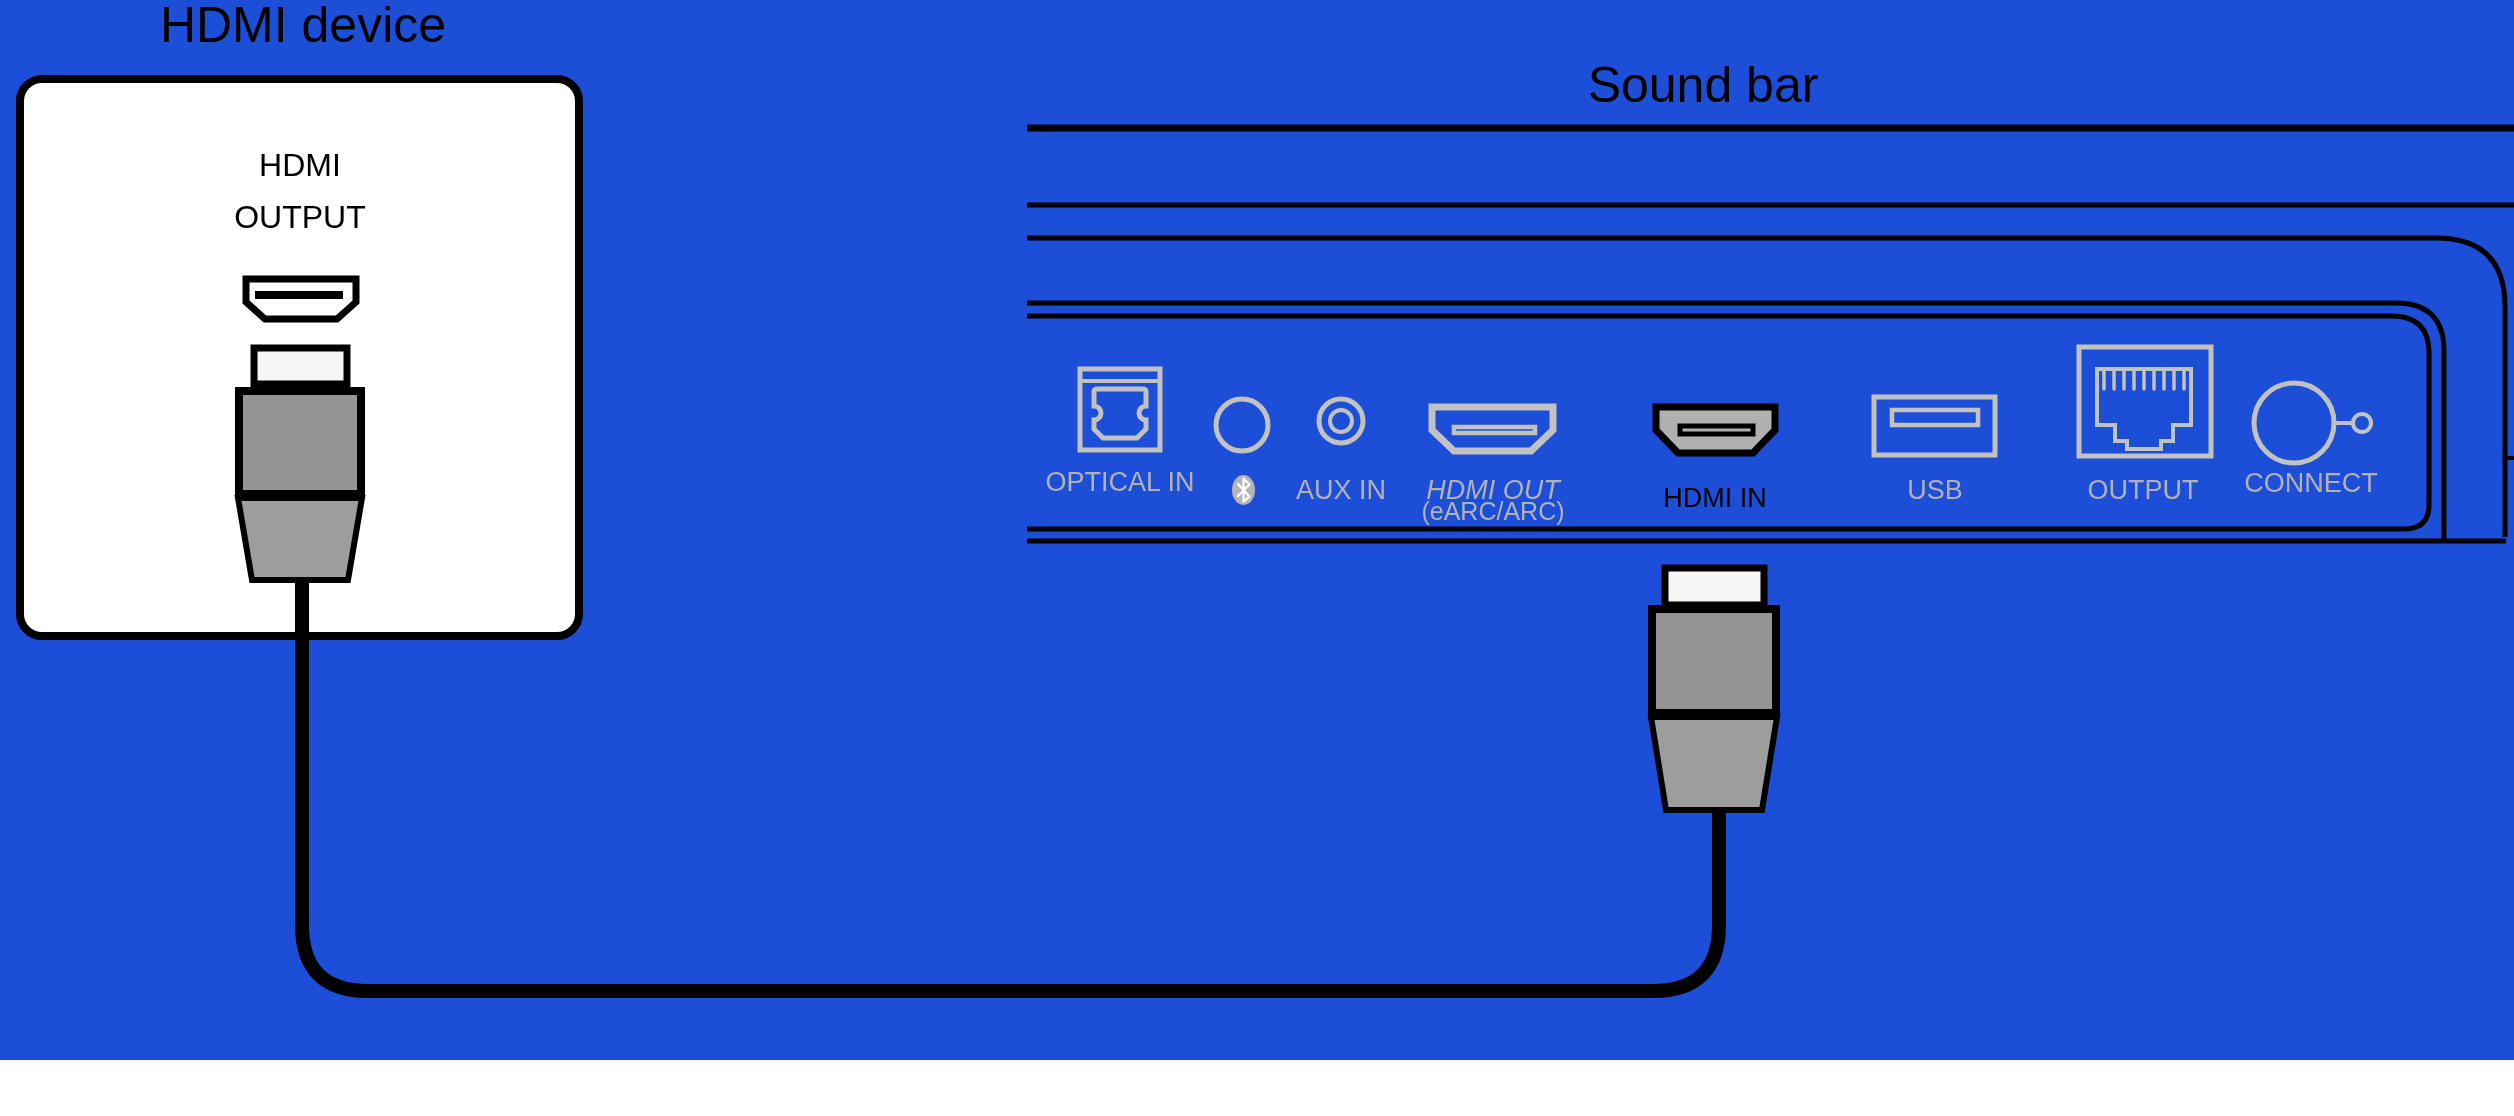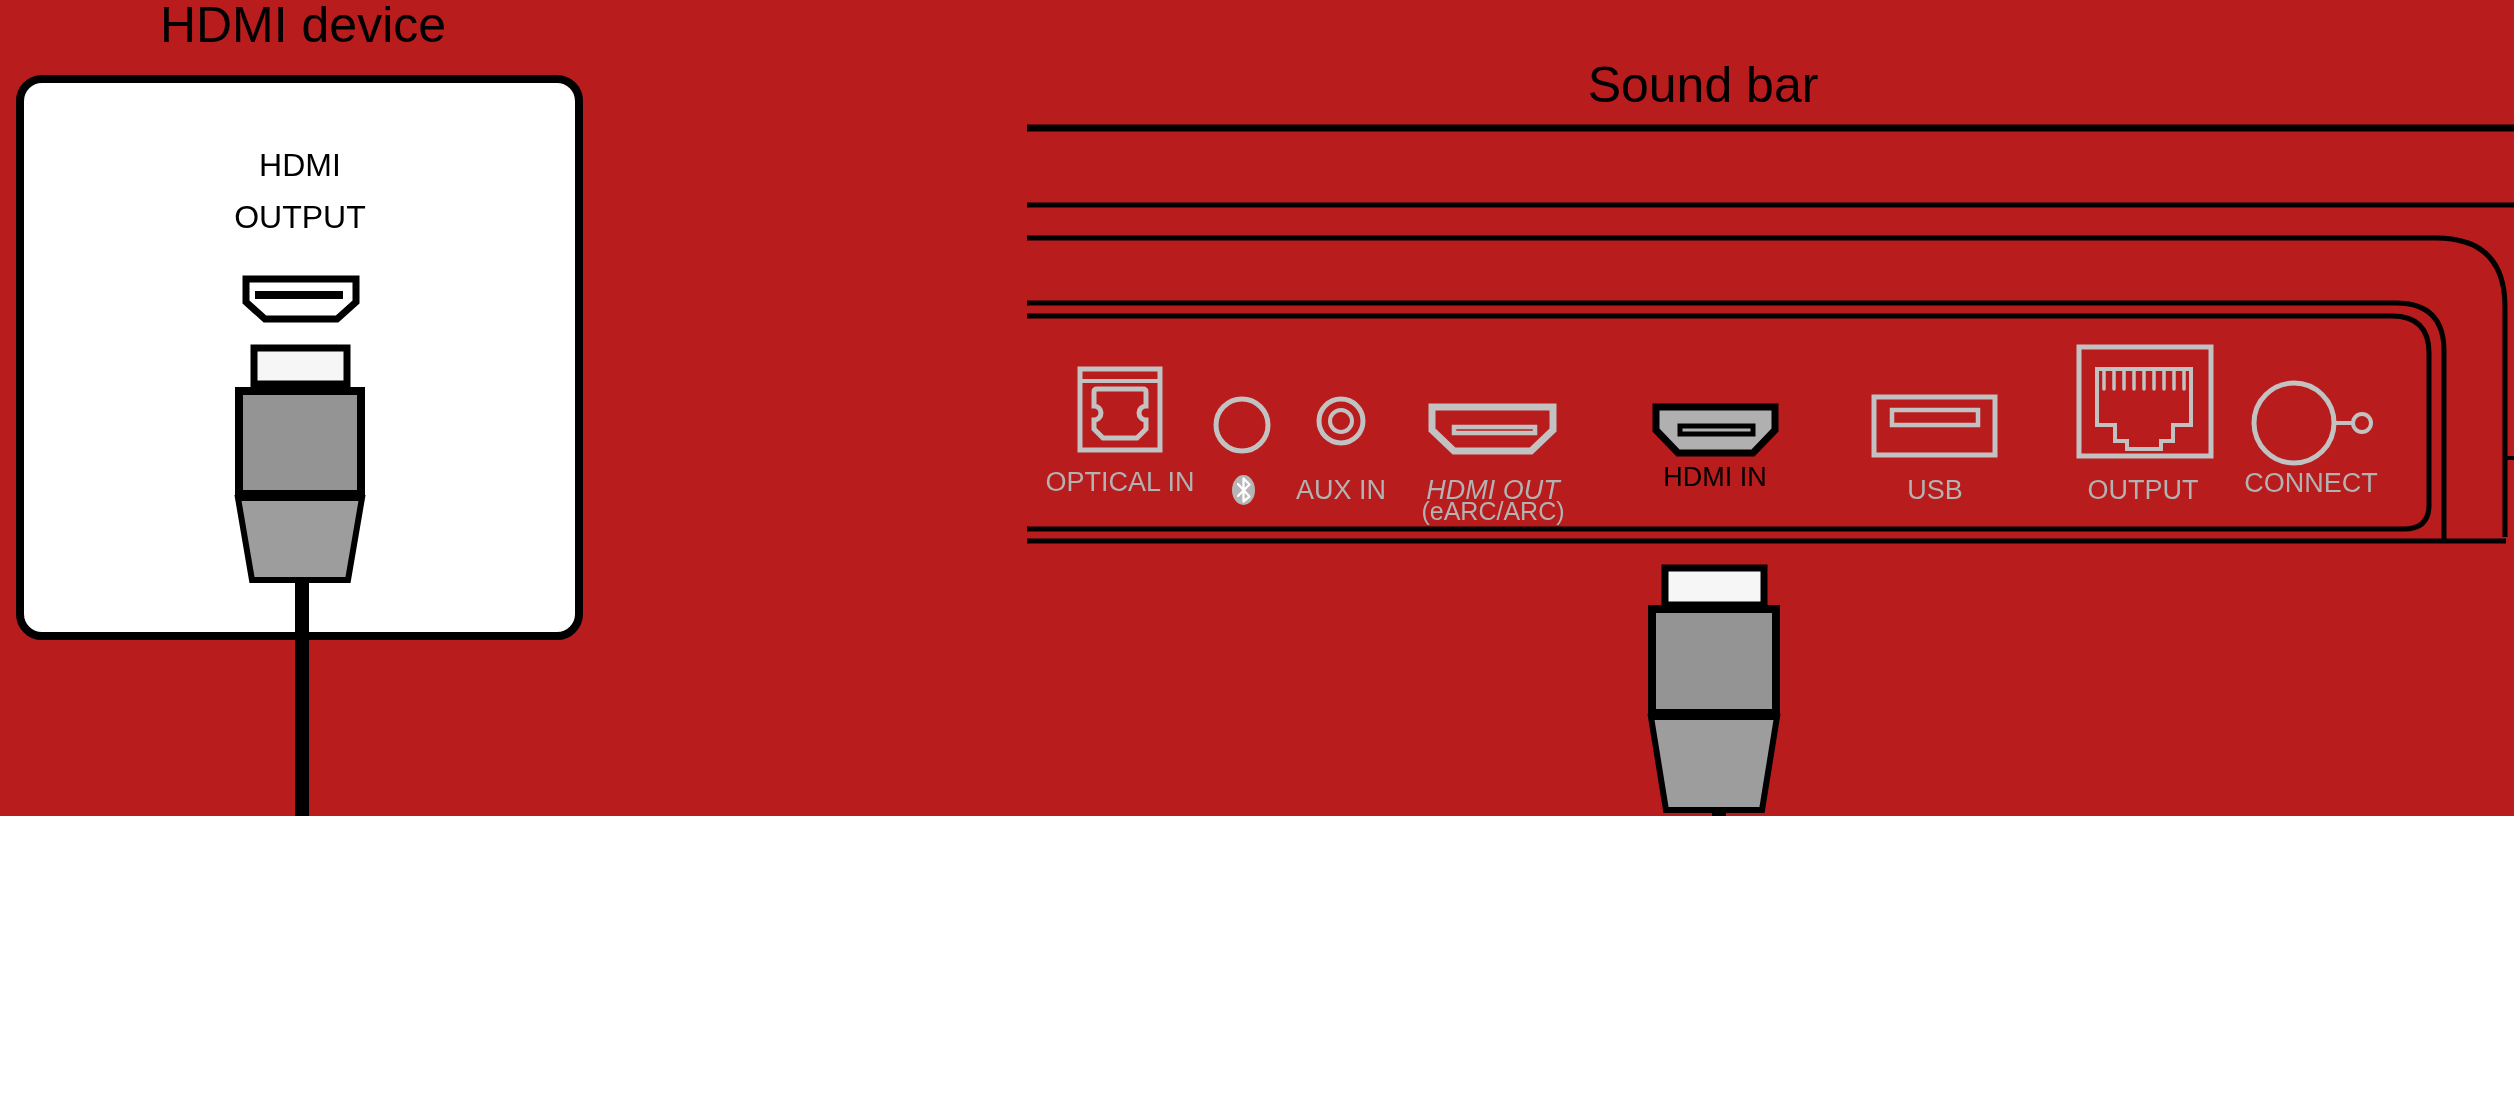--- a/index.html
+++ b/index.html
@@ -1,19 +1,19 @@
 <!DOCTYPE html>
 <html><head>
 <meta charset="utf-8">
 <style>
   html,body{margin:0;padding:0;background:#fff;}
   #stage{
     position:relative;
-    width:2514px;height:816px;
-    background:#b91c1c;
+    width:2514px;height:1060px;
+    background:#1d4ed8;
     font-family:"Liberation Sans", sans-serif;
     overflow:hidden;
   }
   #art{position:absolute;left:0;top:0;width:2514px;height:1116px;}
   .txt{position:absolute;white-space:nowrap;color:#000;}
   .title{font-size:50px;line-height:50px;transform:translateX(-50%);}
   .portlabel{font-size:27px;line-height:27px;color:#b2b2b2;transform:translateX(-50%);}
   .portlabel.active{color:#000;}
   .sublabel{font-size:25px;line-height:25px;color:#b2b2b2;transform:translateX(-50%);}
   .devlabel{font-size:32px;line-height:52px;text-align:center;transform:translateX(-50%);}
@@ -127,21 +127,21 @@
   </div>
 
   <div class="txt portlabel" style="left:1120px;top:469px;">OPTICAL IN</div>
 
   <div class="txt portlabel" style="left:1341px;top:477px;">AUX IN</div>
 
   <div class="txt portlabel" style="left:1493px;top:477px;font-style:italic;">HDMI OUT</div>
 
   <div class="txt sublabel" style="left:1493px;top:499px;">(eARC/ARC)</div>
 
-  <div class="txt portlabel active" style="left:1715px;top:464px;">HDMI IN</div>
+  <div class="txt portlabel active" style="left:1715px;top:485px;">HDMI IN</div>
 
   <div class="txt portlabel" style="left:1935px;top:477px;">USB</div>
 
   <div class="txt portlabel" style="left:2143px;top:477px;">OUTPUT</div>
 
   <div class="txt portlabel" style="left:2311px;top:470px;">CONNECT</div>
 
 
 </div>
 

